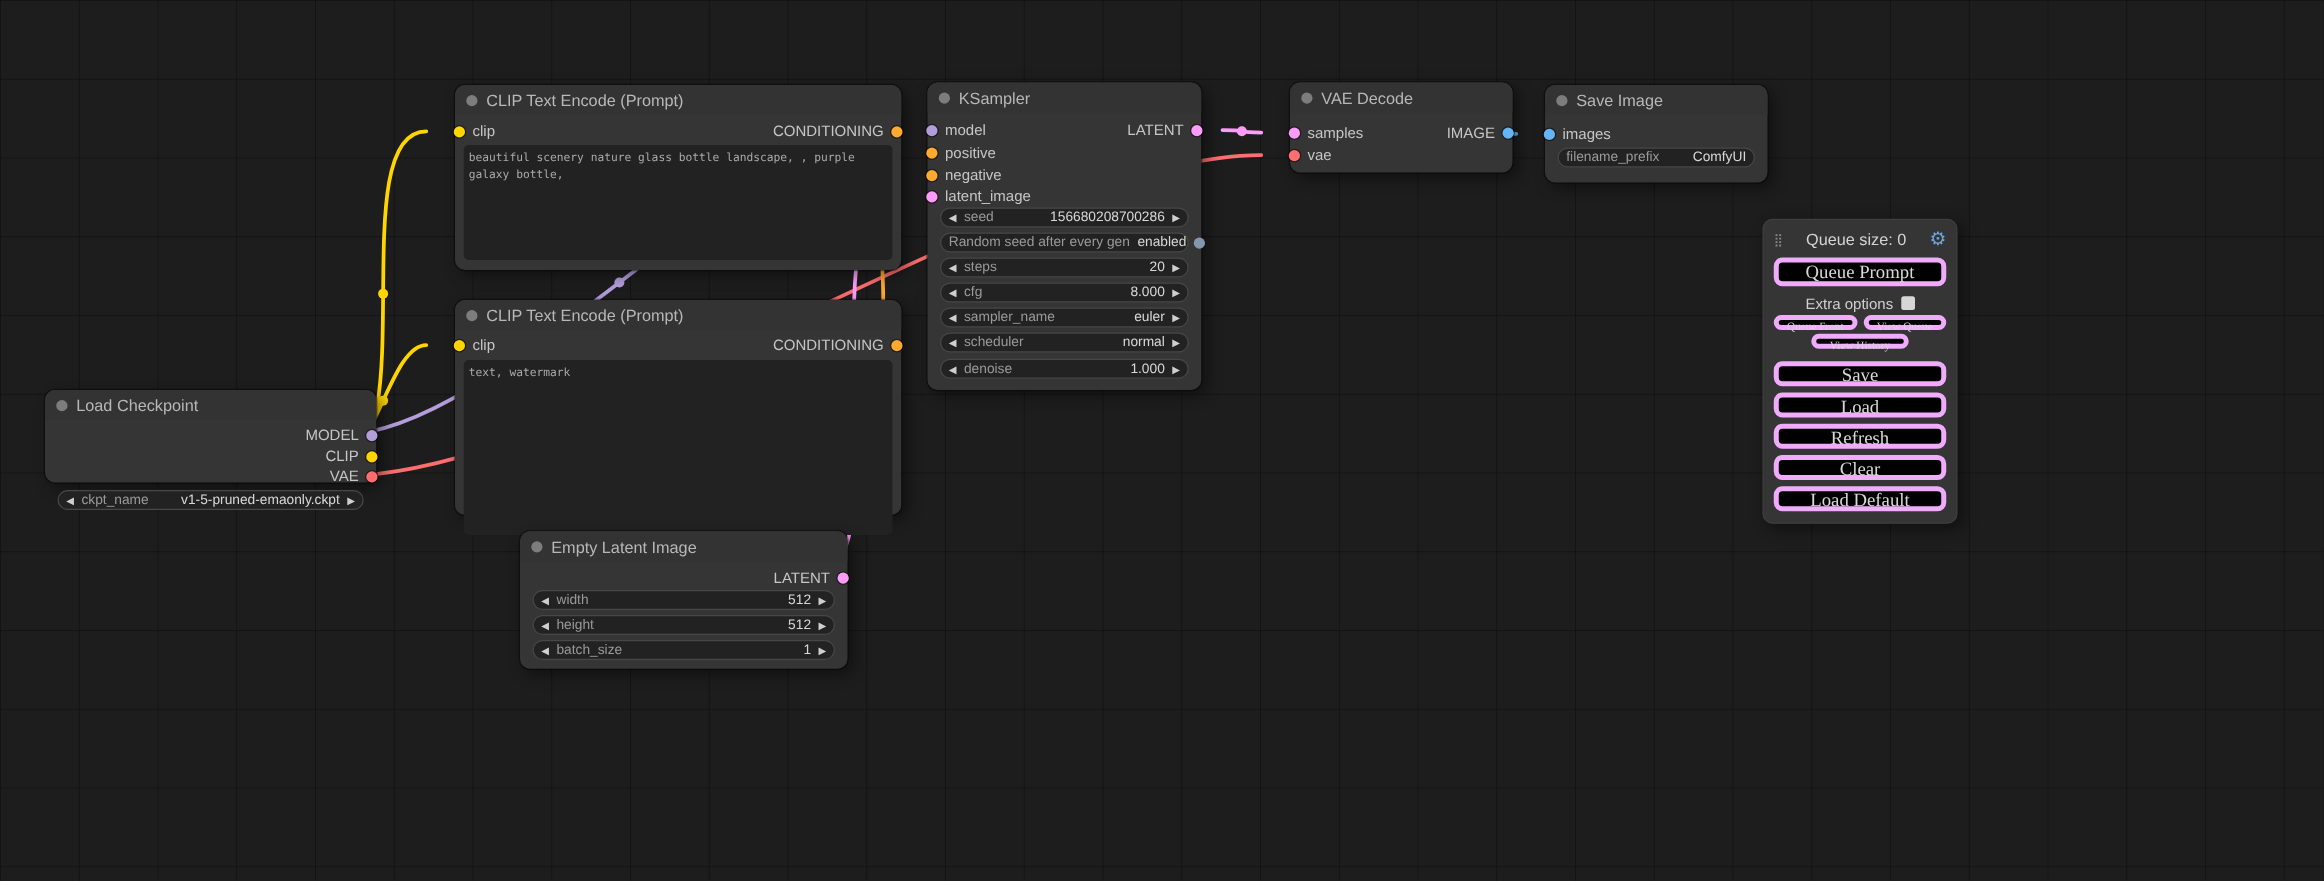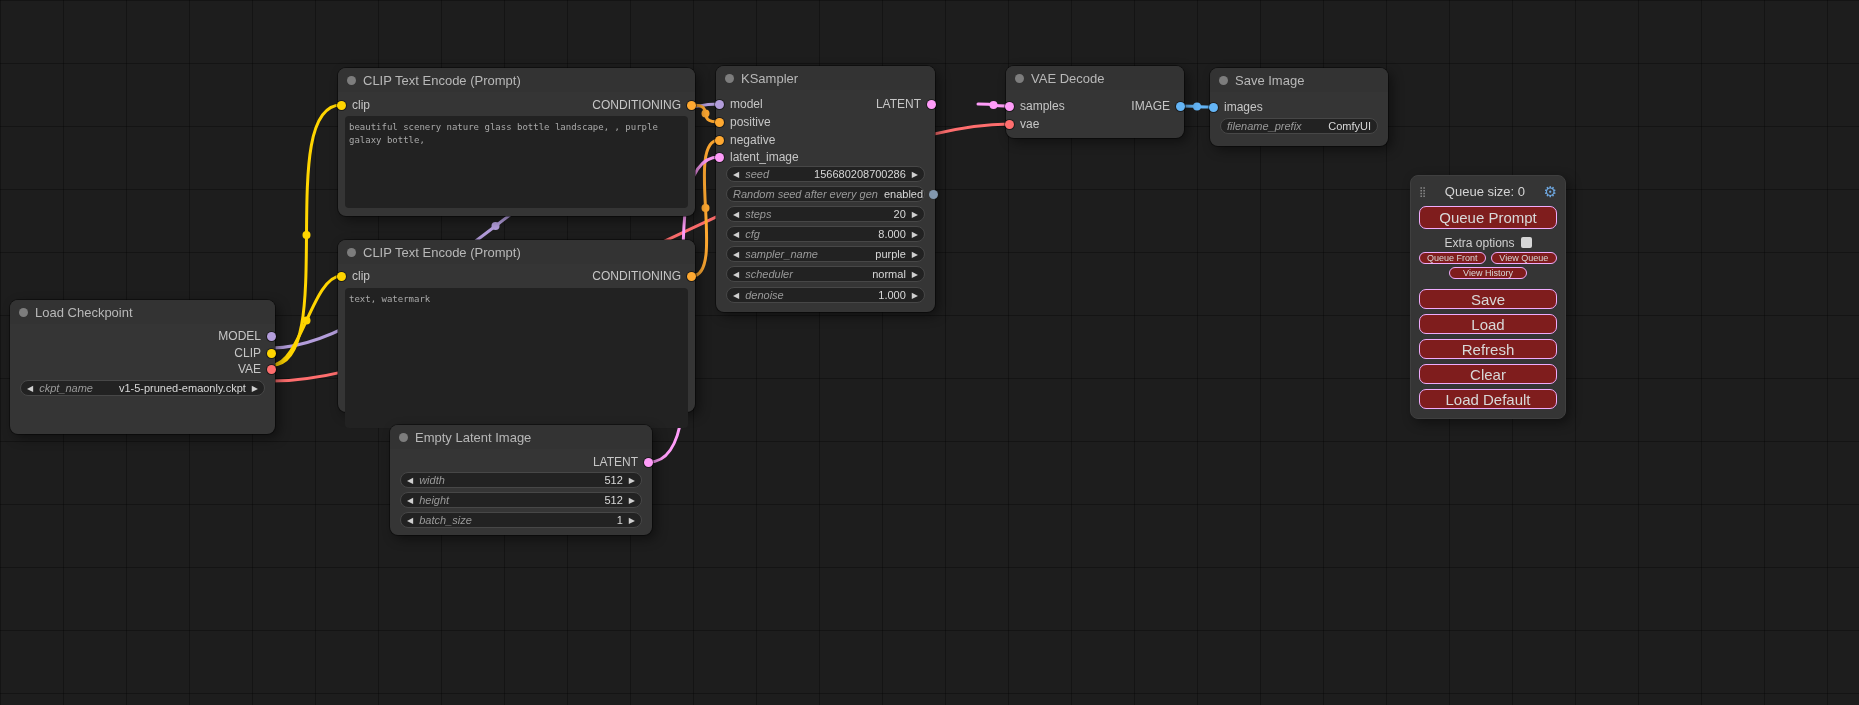--- a/index.html
+++ b/index.html
@@ -11,20 +11,21 @@
       linear-gradient(rgba(0,0,0,0.30) 1px, transparent 1px),
       linear-gradient(90deg, rgba(0,0,0,0.30) 1px, transparent 1px);
     background-size:63px 63px;
     font-family:"Liberation Sans", sans-serif;
   }
   #wires { position:absolute; left:0; top:0; width:1859px; height:705px; }
 
   .node {
     position:absolute; background:#353535; border-radius:8px;
     box-shadow:0 0 0 1px rgba(0,0,0,0.40), 4px 4px 12px rgba(0,0,0,0.45);
+    margin-left:26px;
   }
   .node-title {
     height:24px; background:#333333; border-radius:8px 8px 0 0;
     padding-left:9px; display:flex; align-items:center; gap:7px;
   }
   .collapse-dot { width:9px; height:9px; border-radius:50%; background:#7d7d7d; flex:none; }
   .title-text { color:#b8b8b8; font-size:13px; white-space:nowrap; }
 
   .slot { position:absolute; height:16px; display:flex; align-items:center; gap:6px; }
   .slot.in  { left:-1px; }
@@ -32,21 +33,21 @@
   .slot-label { color:#c6c6c6; font-size:12px; white-space:nowrap; }
   .dot { width:9px; height:9px; border-radius:50%; flex:none; box-shadow:0 0 0 1px rgba(0,0,0,0.45); }
 
   .widget {
     position:absolute; left:10px; right:10px; height:16px;
     background:#222222; border:1px solid #474747; border-radius:9px;
     display:flex; align-items:center; gap:6px; padding:0 6px;
     font-size:11px; white-space:nowrap;
   }
   .arrow { font-size:8px; color:#cfcfcf; flex:none; }
-  .wlabel { color:#9a9a9a;font-style:italic; }
+  .wlabel { color:#9a9a9a; }
   .wvalue { color:#d8d8d8; margin-left:auto; }
   .knob { width:9px; height:9px; border-radius:50%; background:#8398ae; flex:none; }
 
   .textarea {
     position:absolute; left:7px; right:7px;
     background:#222222; border-radius:4px;
     color:#a9a9a9; font-family:"DejaVu Sans Mono", monospace;
     font-size:9px; line-height:13px; padding:5px 4px;
     white-space:pre-wrap; overflow:hidden;
   }
@@ -55,22 +56,22 @@
     position:absolute; left:1410px; top:175px; width:156px;
     background:#353535; border:1px solid #3f3f3f; border-radius:8px;
     padding:7px 8px 9px; box-shadow:4px 4px 12px rgba(0,0,0,0.45);
     font-family:"Liberation Sans", sans-serif;
   }
   .qp-header { display:flex; align-items:center; height:17px; }
   .drag-handle { color:#8a8a8a; font-size:10px; }
   .qp-title { flex:1; text-align:center; color:#d4d4d4; font-size:13px; }
   .gear-icon { color:#6da6df; font-size:15px; line-height:15px; }
   .qp-btn {
-    display:block; width:100%; background:#7f1d1d; border:1px solid #f0abfc;
-    border-radius:7px; color:#d8d8d8; font-family:Liberation Sans, sans-serif; cursor:pointer;
+    display:block; width:100%; background:#000000; border:4px solid #f0abfc;
+    border-radius:7px; color:#d8d8d8; font-family:Liberation Serif, serif; cursor:pointer;
     text-align:center;
   }
   .qp-btn.big { height:23px; font-size:15px; margin-top:6px; }
   .extra-row {
     display:flex; align-items:center; justify-content:center; gap:6px;
     margin-top:7px; height:13px; color:#d0d0d0; font-size:12px;
   }
   .checkbox { width:11px; height:11px; background:#d6d6d6; border-radius:2px; }
   .small-row { display:flex; gap:5px; margin-top:3px; }
   .small-row .qp-btn.small { flex:1; }
@@ -98,21 +99,21 @@
       <path d="M 692 276 C 726.6635615596551 276, 684.3364384403449 140, 719 140" fill="none" stroke="#FFA931" stroke-width="3" stroke-linecap="round"></path>
       <circle cx="705.5" cy="208" r="4" fill="#FFA931"></circle>
       <path d="M 649 462 C 727.2324261415943 462, 640.7675738584057 157, 719 157" fill="none" stroke="#FF9CF9" stroke-width="3" stroke-linecap="round"></path>
       <circle cx="684" cy="309.5" r="4" fill="#FF9CF9"></circle>
       <path d="M 978 104 C 1003 104, 984 106, 1009 106" fill="none" stroke="#FF9CF9" stroke-width="3" stroke-linecap="round"></path>
       <circle cx="993.5" cy="105" r="4" fill="#FF9CF9"></circle>
       <path d="M 1181 106 C 1206 106, 1188 107, 1213 107" fill="none" stroke="#64B5F6" stroke-width="3" stroke-linecap="round"></path>
       <circle cx="1197" cy="106.5" r="4" fill="#64B5F6"></circle>
     </svg>
 
-  <div class="node" style="left: 10px; top: 300px; width: 265px; height: 134px;">
+  <div class="node" style="left: 10px; top: 312px; width: 265px; height: 74px;">
       <div class="node-title">
         <div class="collapse-dot"></div>
         <div class="title-text">Load Checkpoint</div>
       </div>
       <div class="slot out" style="top: 28px;">
         <div class="slot-label">MODEL</div>
         <div class="dot" style="background: rgb(179, 157, 219);"></div>
       </div>
       <div class="slot out" style="top: 45px;">
         <div class="slot-label">CLIP</div>
@@ -231,21 +232,21 @@
       </div>
       <div class="widget" style="top: 160px;">
         <div class="arrow">◀</div>
         <div class="wlabel">cfg</div>
         <div class="wvalue">8.000</div>
         <div class="arrow">▶</div>
       </div>
       <div class="widget" style="top: 180px;">
         <div class="arrow">◀</div>
         <div class="wlabel">sampler_name</div>
-        <div class="wvalue">purple</div>
+        <div class="wvalue">euler</div>
         <div class="arrow">▶</div>
       </div>
       <div class="widget" style="top: 200px;">
         <div class="arrow">◀</div>
         <div class="wlabel">scheduler</div>
         <div class="wvalue">normal</div>
         <div class="arrow">▶</div>
       </div>
       <div class="widget" style="top: 221px;">
         <div class="arrow">◀</div>

